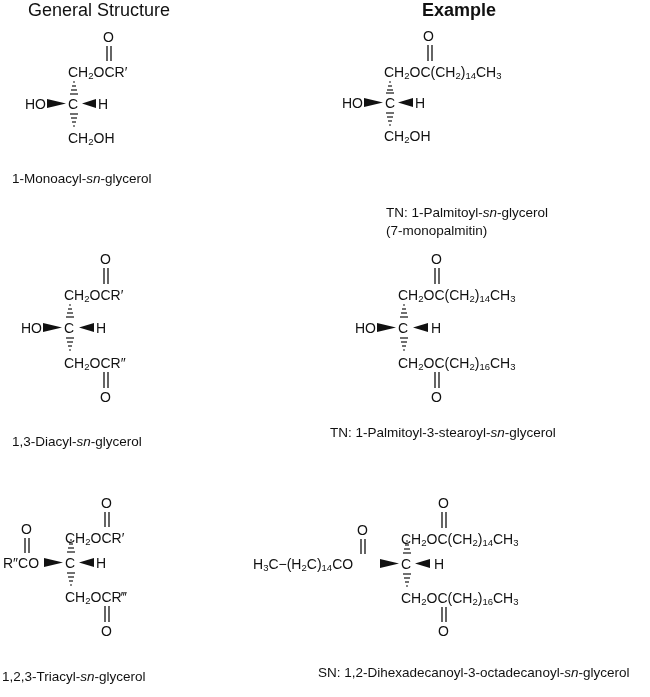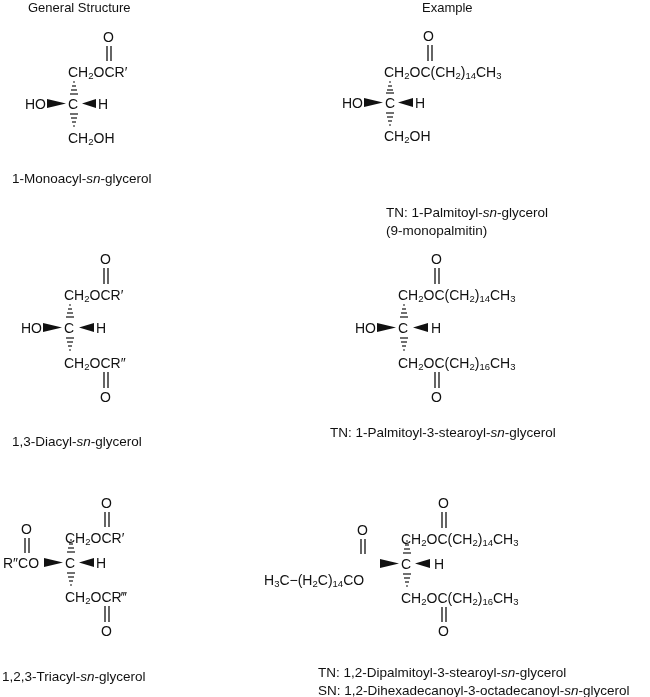--- a/index.html
+++ b/index.html
@@ -1,30 +1,30 @@
 <!DOCTYPE html>
 <html><head>
 <meta charset="utf-8">
 <style>
   html, body { margin:0; padding:0; background:#ffffff; }
   body { width:650px; height:697px; position:relative; overflow:hidden;
          font-family:"Liberation Sans", sans-serif; color:#111; }
   .abs { position:absolute; white-space:nowrap; }
-  .hdr { font-size:13px; }
+  .hdr { font-size:18px; }
   .fml { font-size:14px; line-height:16px; }
   .cap { font-size:13.5px; line-height:18px; }
   sub { font-size:9.5px; vertical-align:-2px; line-height:0; }
   i { font-style:italic; }
   svg.bonds { position:absolute; left:0; top:0; overflow:visible; }
 </style>
 </head>
 <body>
 
 <div class="abs hdr" style="left:28px;top:0px;">General Structure</div>
-<div class="abs hdr" style="left:422px;top:0px;">Example</div>
+<div class="abs hdr" style="left:422px;top:0px;font-weight:bold;">Example</div>
 
 <div>
   <div class="abs fml" style="left:103px;top:29px;">O</div>
   <div class="abs fml" style="left:68px;top:64px;"><span>CH</span><sub>2</sub><span>OCR′</span></div>
   <div class="abs fml" style="left:25px;top:96px;">HO</div>
   <div class="abs fml" style="left:68px;top:96px;">C</div>
   <div class="abs fml" style="left:98px;top:96px;">H</div>
   <div class="abs fml" style="left:68px;top:130px;"><span>CH</span><sub>2</sub><span>OH</span></div>
   <svg class="bonds" width="650" height="697">
     <g stroke="#111" stroke-width="1.3">
@@ -72,21 +72,21 @@
         <line x1="387" y1="117" x2="393" y2="117"></line>
         <line x1="388" y1="121" x2="392" y2="121"></line>
         <line x1="389" y1="125" x2="391" y2="125"></line>
     </g>
     <polygon points="364,98 364,107 383,102.5" fill="#111"></polygon>
     <polygon points="398,102.5 413,98 413,107" fill="#111"></polygon>
   </svg>
 </div>
 <div class="abs cap" style="left:386px;top:168px;margin-top:36px;">
   <div><span>TN: 1-Palmitoyl-</span><i>sn</i><span>-glycerol</span></div>
-  <div>(9-monopalmitin)</div>
+  <div>(7-monopalmitin)</div>
 </div>
 
 <div>
   <div class="abs fml" style="left:100px;top:251px;">O</div>
   <div class="abs fml" style="left:64px;top:287px;"><span>CH</span><sub>2</sub><span>OCR′</span></div>
   <div class="abs fml" style="left:21px;top:320px;">HO</div>
   <div class="abs fml" style="left:64px;top:320px;">C</div>
   <div class="abs fml" style="left:96px;top:320px;">H</div>
   <div class="abs fml" style="left:64px;top:355px;"><span>CH</span><sub>2</sub><span>OCR″</span></div>
   <div class="abs fml" style="left:100px;top:389px;">O</div>
@@ -183,21 +183,21 @@
     <polygon points="44,558 44,567 63,562.5" fill="#111"></polygon>
     <polygon points="79,562.5 94,558 94,567" fill="#111"></polygon>
   </svg>
 </div>
 <div class="abs cap" style="left:2px;top:668px;"><span>1,2,3-Triacyl-</span><i>sn</i><span>-glycerol</span></div>
 
 <div>
   <div class="abs fml" style="left:438px;top:495px;">O</div>
   <div class="abs fml" style="left:401px;top:531px;"><span>CH</span><sub>2</sub><span>OC(CH</span><sub>2</sub><span>)</span><sub>14</sub><span>CH</span><sub>3</sub></div>
   <div class="abs fml" style="left:357px;top:522px;">O</div>
-  <div class="abs fml" style="left:264px;top:556px;margin-top:16px;"><span>H</span><sub>3</sub><span>C−(H</span><sub>2</sub><span>C)</span><sub>14</sub><span>CO</span></div>
+  <div class="abs fml" style="left:253px;top:556px;"><span>H</span><sub>3</sub><span>C−(H</span><sub>2</sub><span>C)</span><sub>14</sub><span>CO</span></div>
   <div class="abs fml" style="left:401px;top:556px;">C</div>
   <div class="abs fml" style="left:434px;top:556px;">H</div>
   <div class="abs fml" style="left:401px;top:590px;"><span>CH</span><sub>2</sub><span>OC(CH</span><sub>2</sub><span>)</span><sub>16</sub><span>CH</span><sub>3</sub></div>
   <div class="abs fml" style="left:438px;top:623px;">O</div>
   <svg class="bonds" width="650" height="697">
     <g stroke="#111" stroke-width="1.3">
       <line x1="442" y1="512" x2="442" y2="528"></line>
         <line x1="446" y1="512" x2="446" y2="528"></line>
       <line x1="361" y1="539" x2="361" y2="554"></line>
         <line x1="365" y1="539" x2="365" y2="554"></line>
@@ -214,15 +214,14 @@
       <line x1="403" y1="574" x2="411" y2="574"></line>
         <line x1="404" y1="578" x2="410" y2="578"></line>
         <line x1="405" y1="582" x2="409" y2="582"></line>
         <line x1="406" y1="586" x2="408" y2="586"></line>
     </g>
     <polygon points="380,559 380,568 399,563.5" fill="#111"></polygon>
     <polygon points="415,563.5 430,559 430,568" fill="#111"></polygon>
   </svg>
 </div>
 <div class="abs cap" style="left:318px;top:664px;">
-  <div><span>TN: 1,2-Dipalmitoyl-3-stearoyl-</span><i>sn</i><span>-glycerol</span></div>
   <div><span>SN: 1,2-Dihexadecanoyl-3-octadecanoyl-</span><i>sn</i><span>-glycerol</span></div>
 </div>
 
 </body></html>

